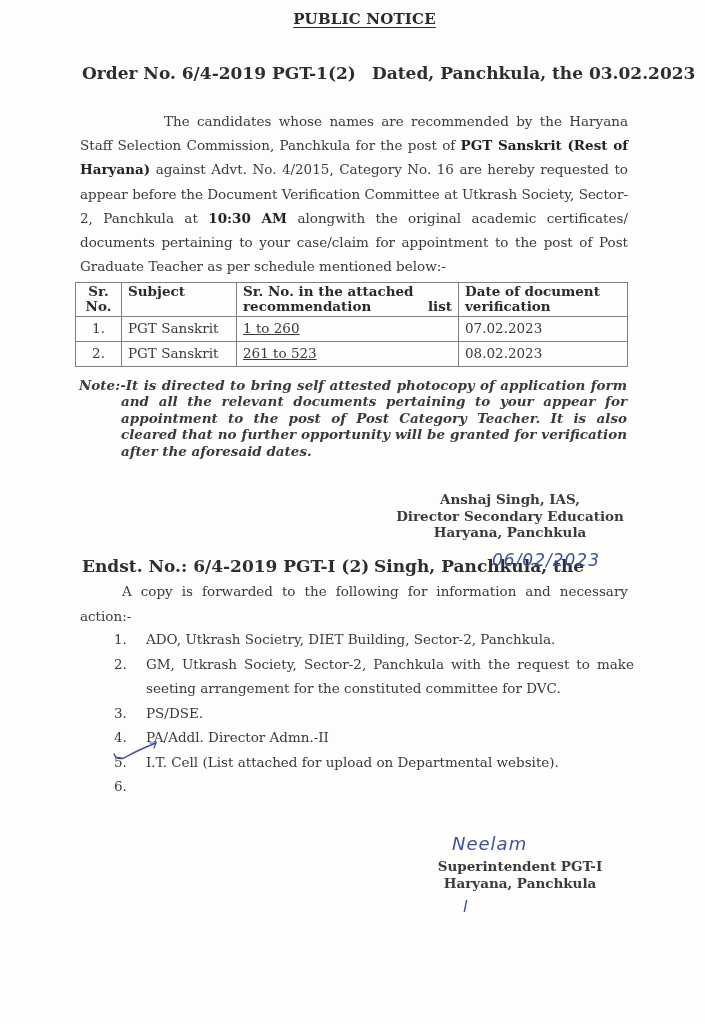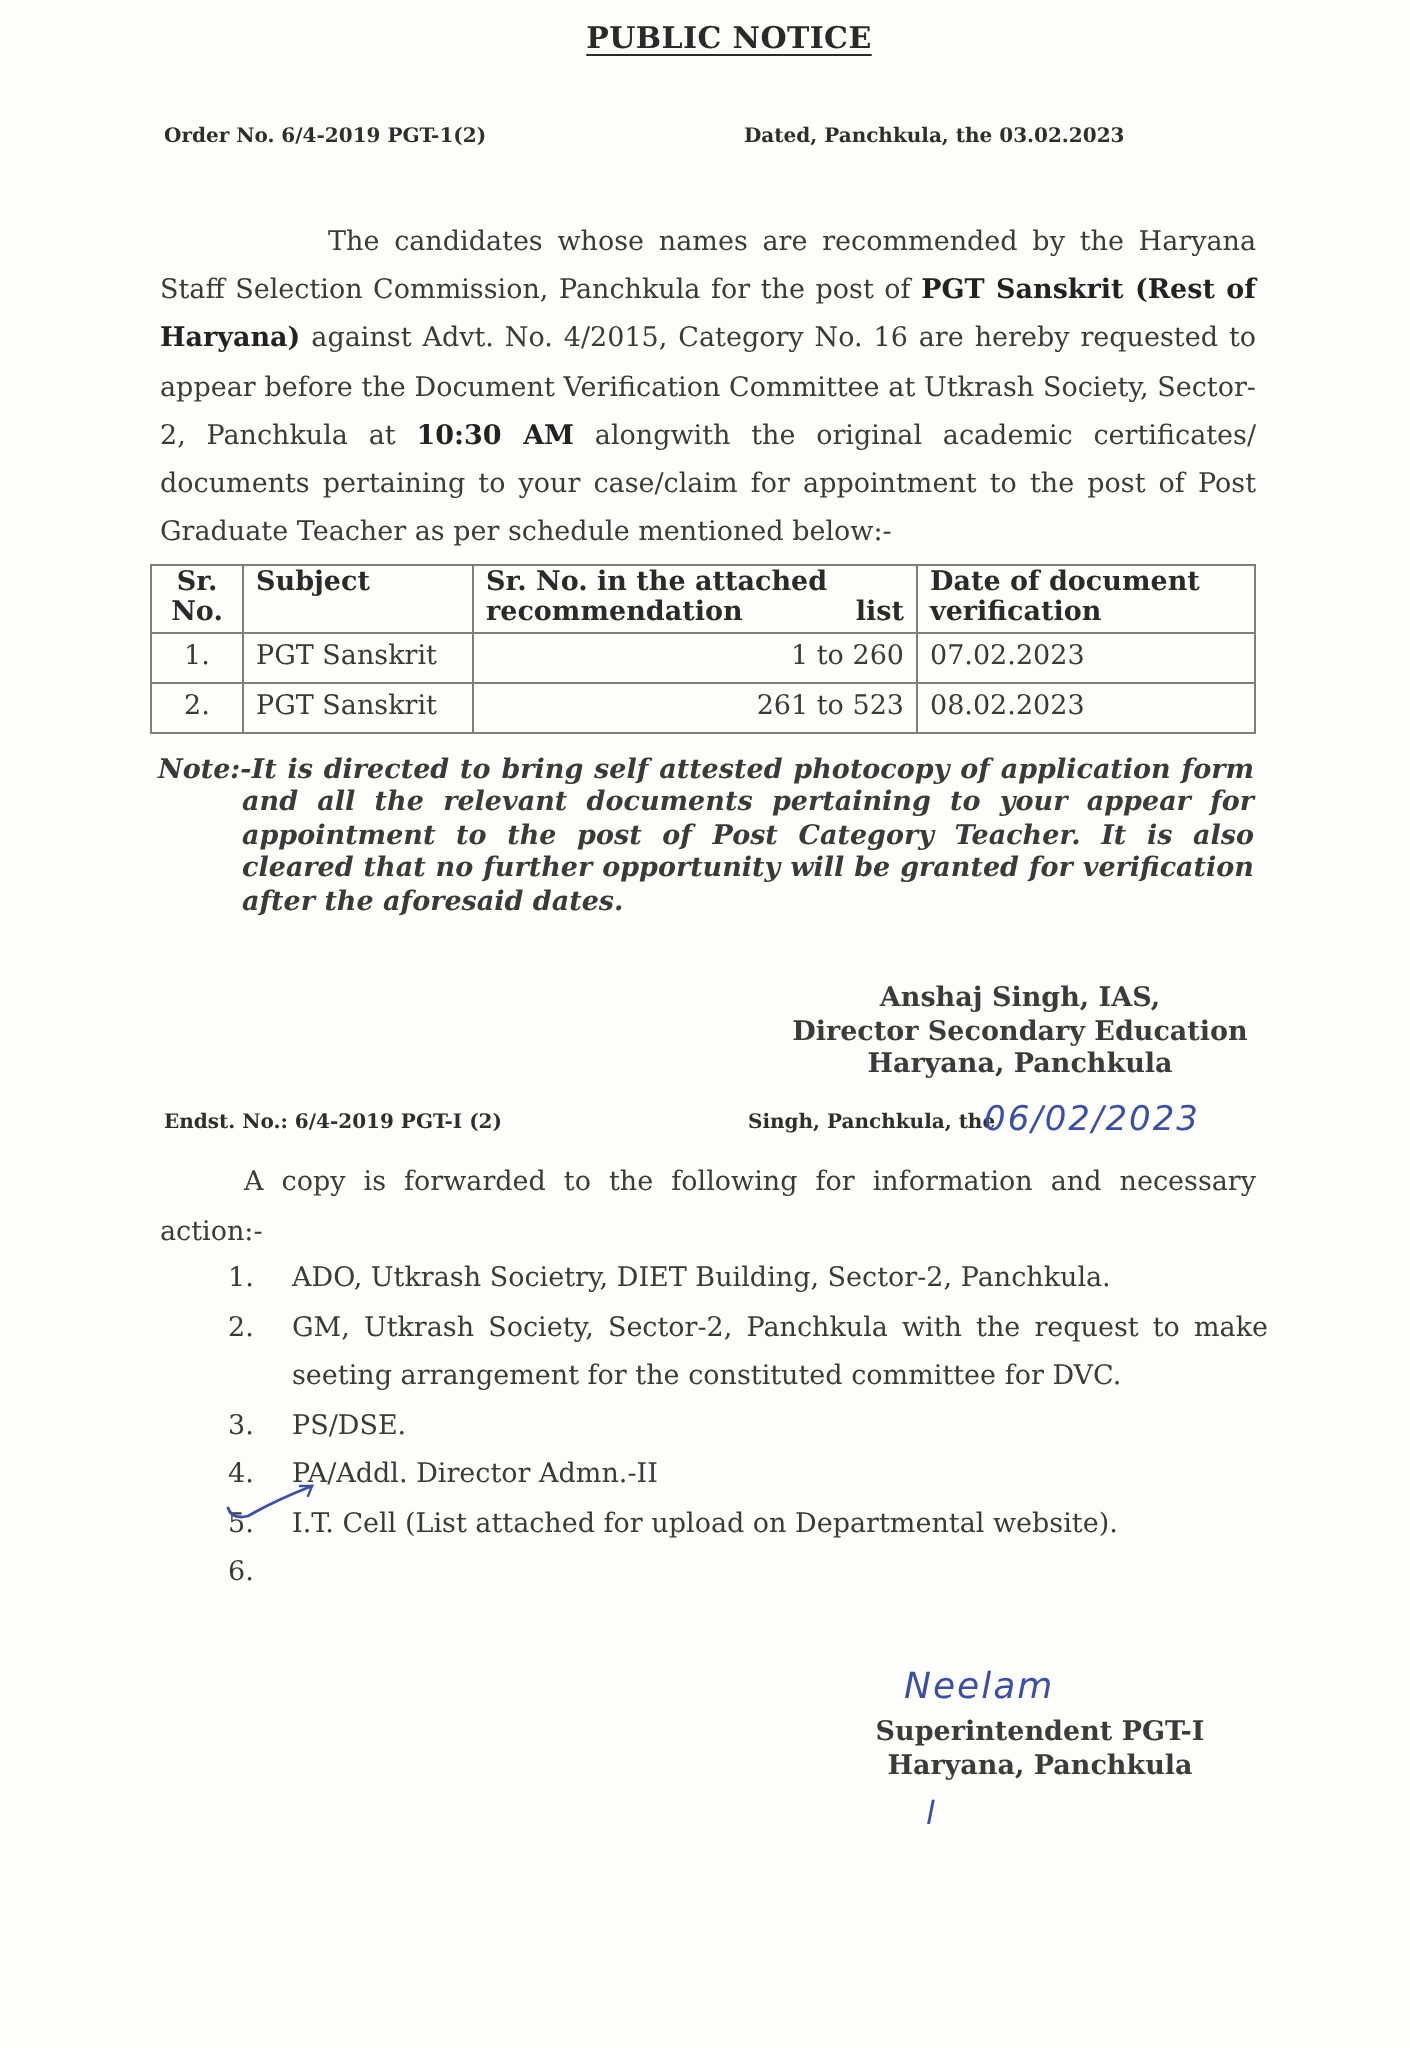--- a/index.html
+++ b/index.html
@@ -7,41 +7,41 @@
       width: 705px; height: 1024px; position: relative; overflow: hidden;
       font-family: "DejaVu Serif", serif; color: #2c2c2c;
       background: #fdfdfc;
     }
     .abs { position: absolute; }
     .title {
       left: 0; width: 705px; top: 10px; text-align: center;
       font-weight: bold; font-size: 15px; text-decoration: underline;
       text-underline-offset: 3px; color: #2a2a2a; letter-spacing: 0.2px; margin-left: 12px;
     }
-    .hdr { font-weight: bold; font-size: 10px; color: #2e2e2e; white-space: nowrap; }
+    .hdr { font-weight: bold; font-size: 17px; color: #2e2e2e; white-space: nowrap; }
     .body-text {
       left: 80px; width: 548px; top: 109px; font-size: 13.5px; line-height: 24.2px;
       text-align: justify; color: #3a3a3a;
     }
     .body-text .indent { display: inline-block; width: 84px; }
     .body-text b { color: #222; }
     table.sched {
       position: absolute; left: 75px; top: 282px; width: 553px;
       border-collapse: collapse; font-size: 13.5px; color: #3a3a3a;
     }
     table.sched td, table.sched th {
       border: 1px solid #7e7e7e; padding: 1px 6px; vertical-align: top; line-height: 15px;
     }
     table.sched th { font-weight: bold; text-align: left; color: #2a2a2a; height: 31px; }
     table.sched td { height: 22px; line-height: 20px; }
     .c1 { width: 33px; text-align: center !important; }
     .c2 { width: 102px; }
     .c3 { width: 209px; }
     .just { text-align: justify; text-align-last: justify; }
-    .center { text-align: right; }
+    .center { text-align: left; text-decoration: underline; }
     .note {
       left: 79px; width: 548px; top: 377px; font-size: 13.5px; line-height: 16.4px;
       font-style: italic; font-weight: bold; color: #3a3a3a;
     }
     .note .note-line { display: block; text-align: justify; }
     .note .note-line.first { text-align-last: justify; }
     .note .cont { padding-left: 42px; text-align: justify; text-align-last: justify; }
     .note .cont.last { text-align-last: left; }
     .sig { text-align: center; font-weight: bold; font-size: 13.5px; line-height: 16.5px; color: #3b3b3b; }
     .sig1 { left: 380px; width: 260px; top: 491px; }

